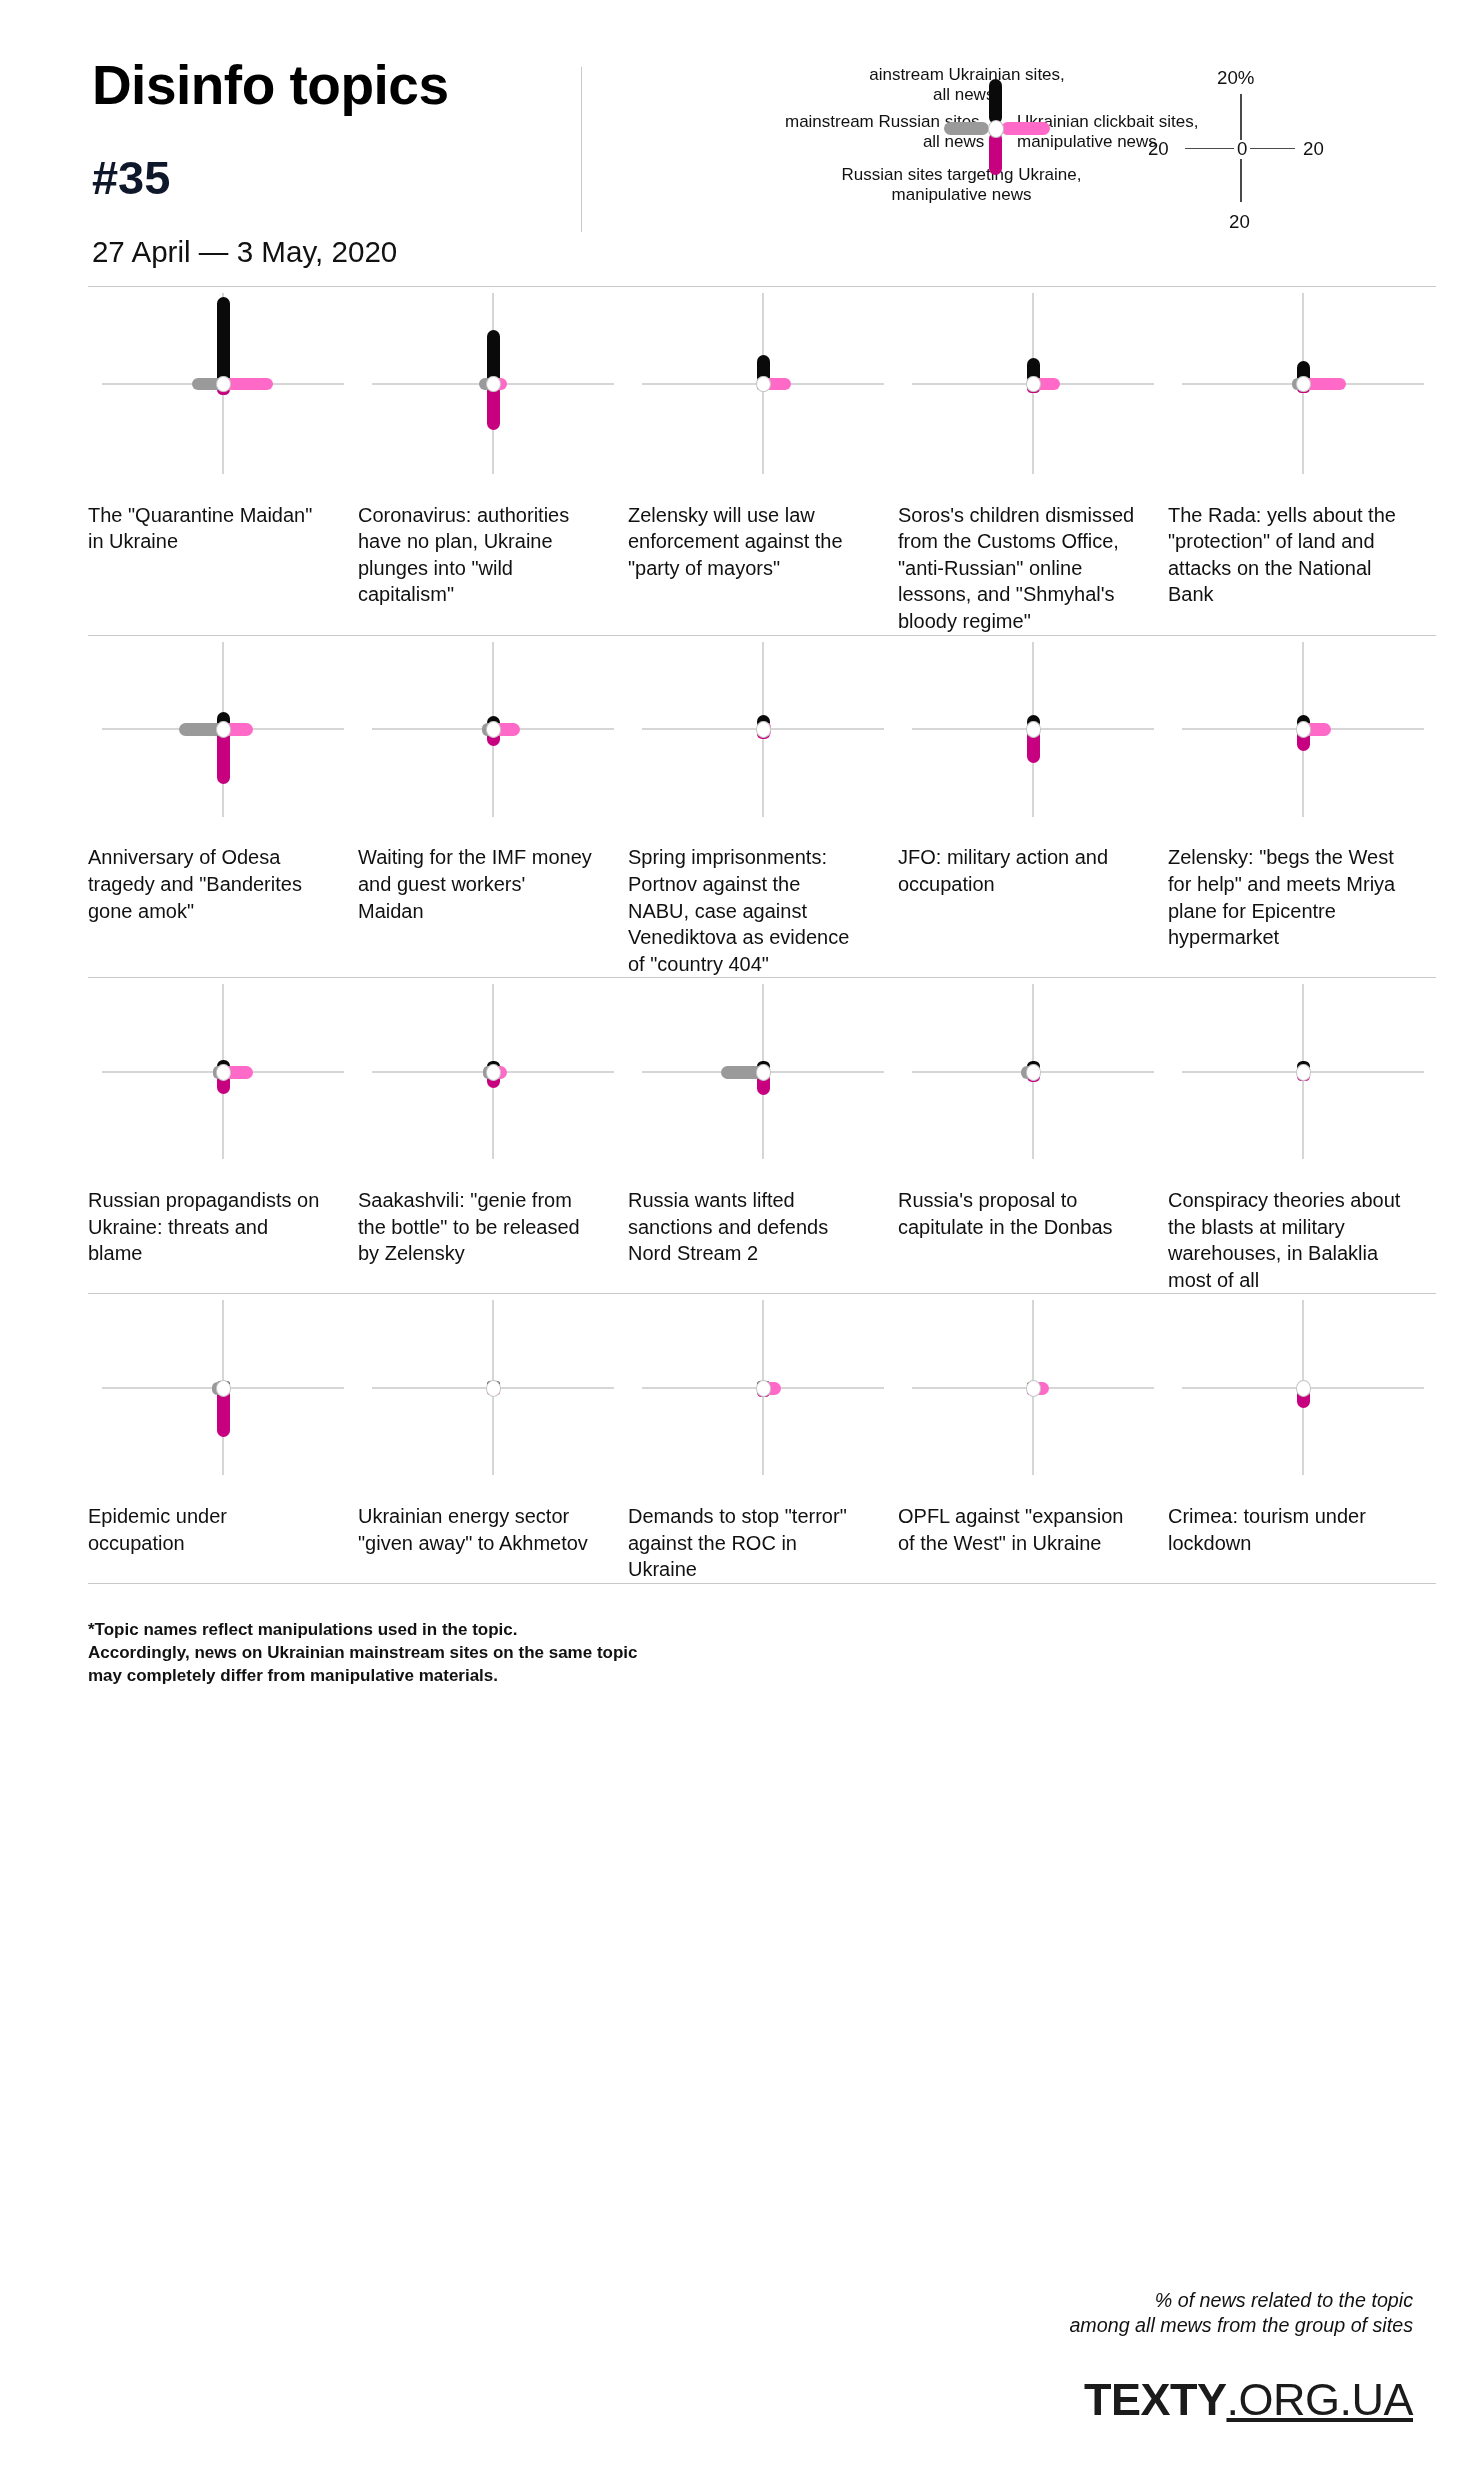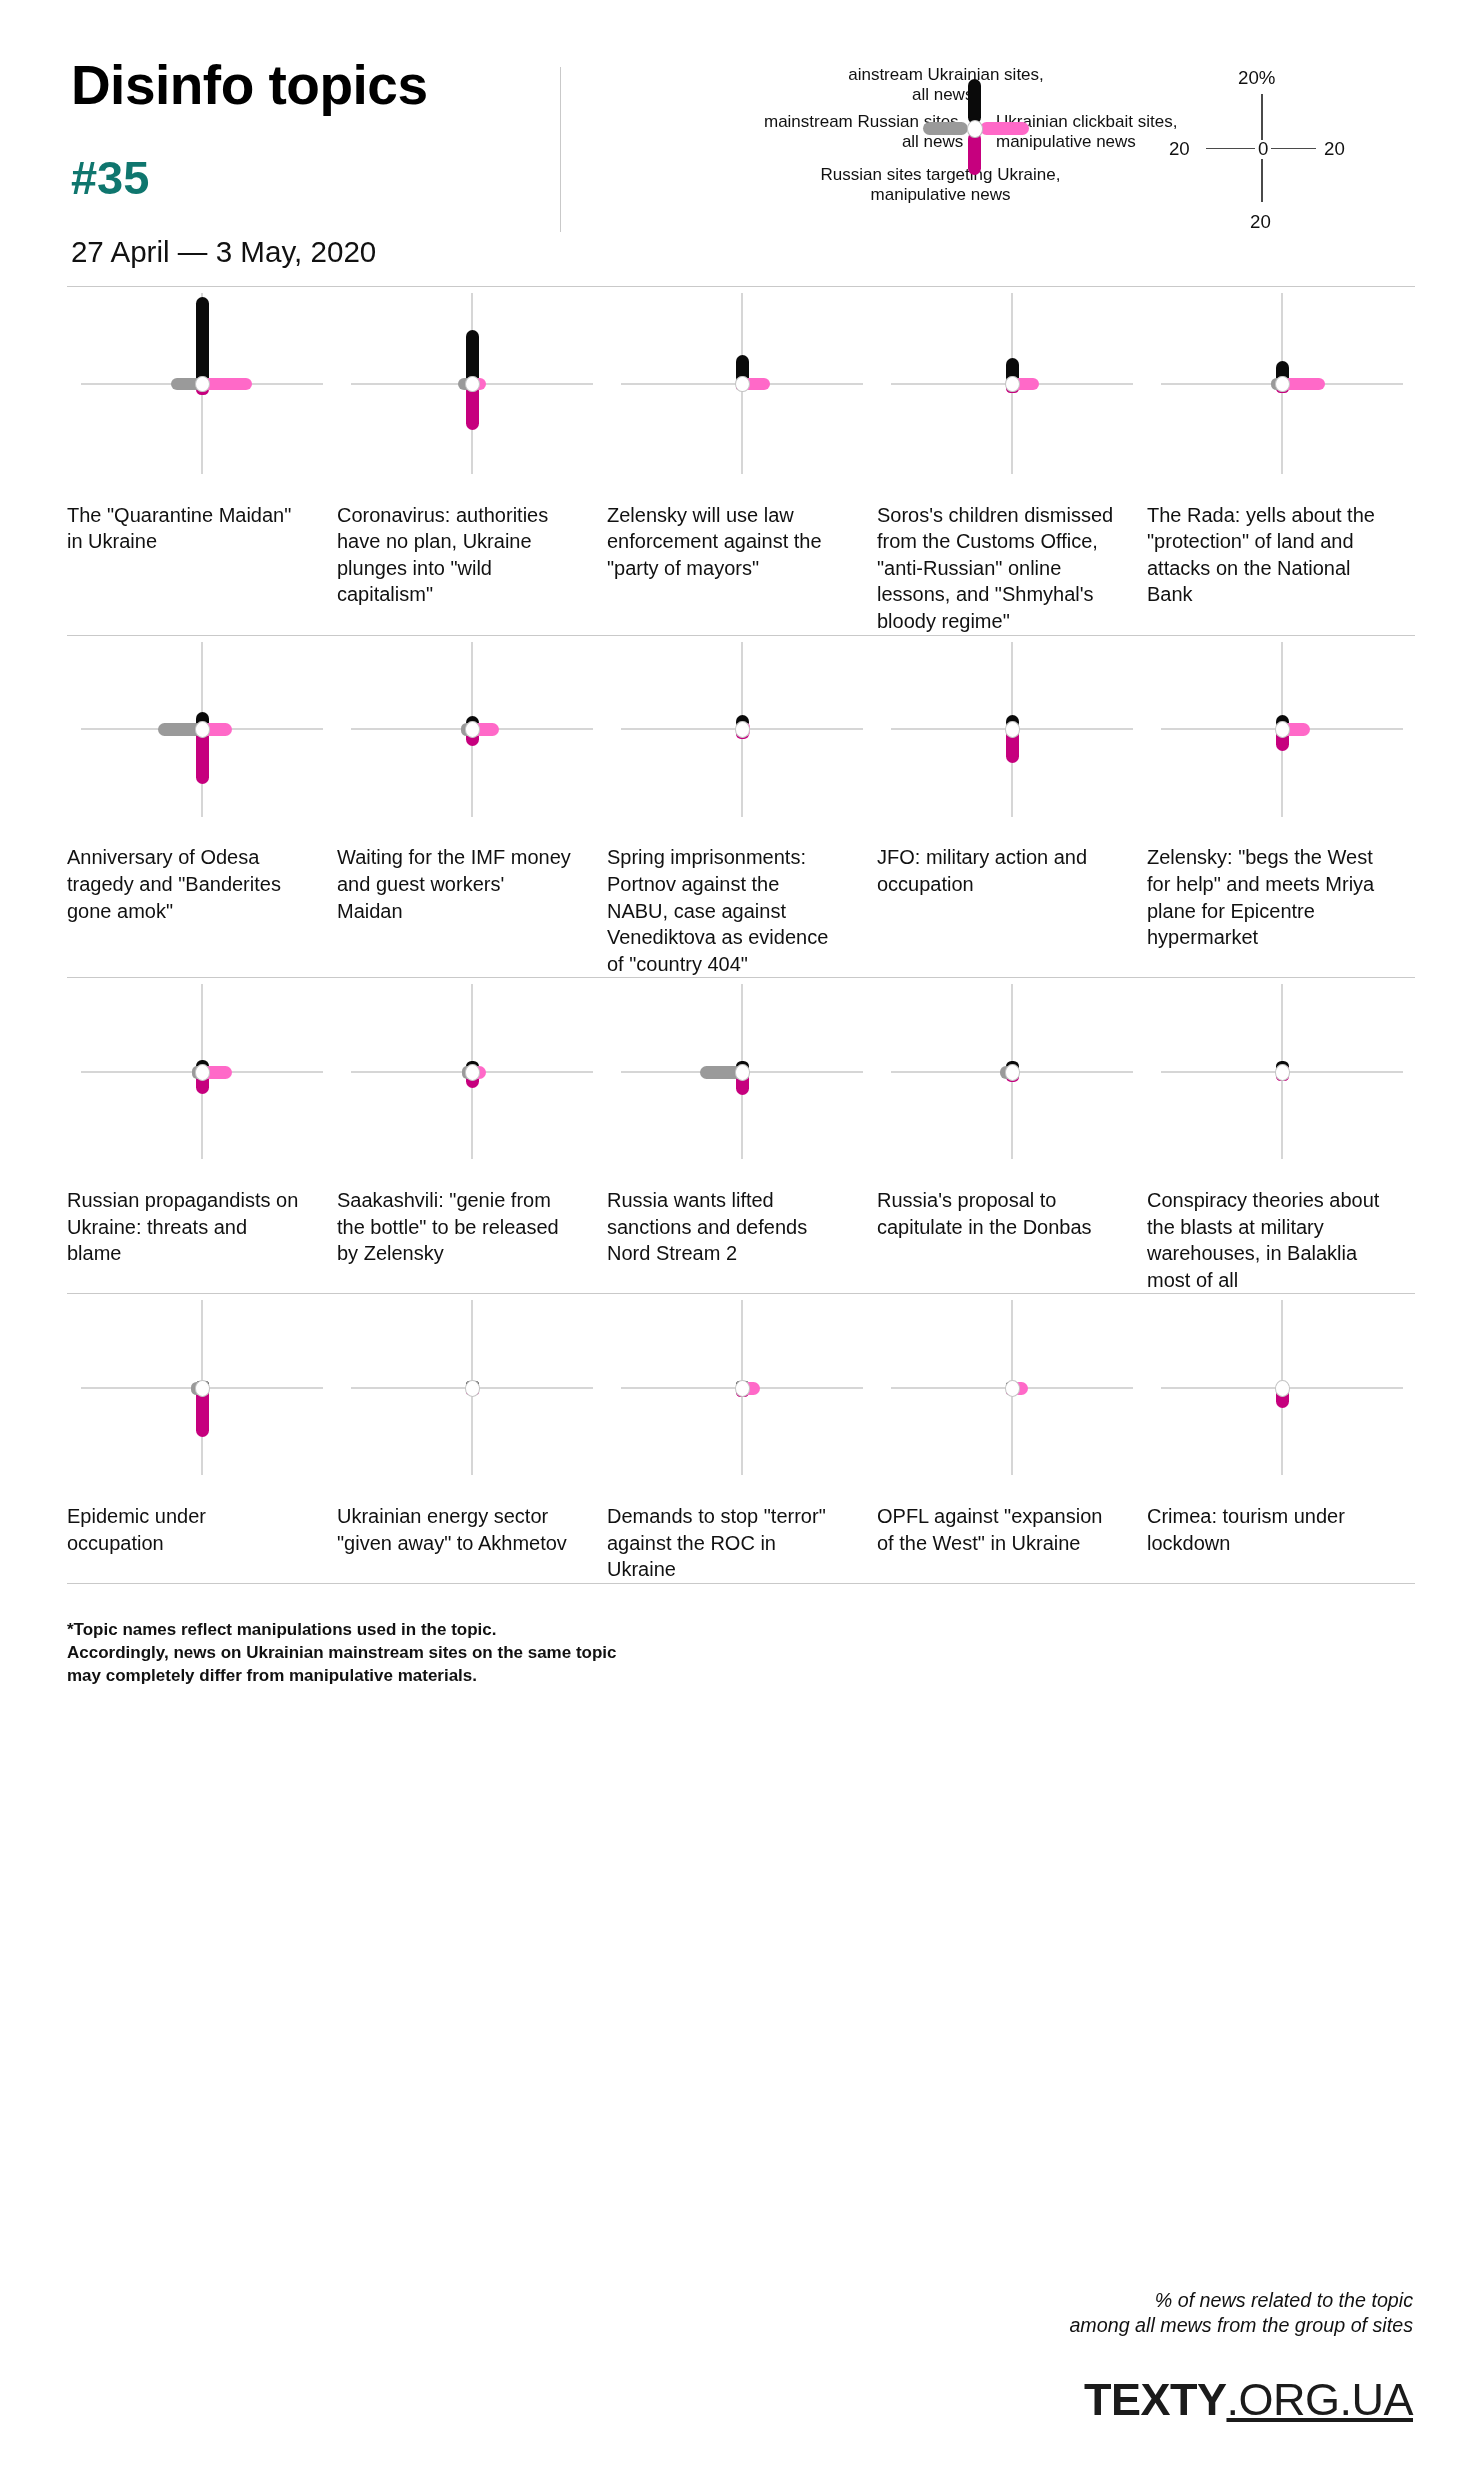--- a/index.html
+++ b/index.html
@@ -4,41 +4,41 @@
 <style>
   * { box-sizing: border-box; margin: 0; padding: 0; }
   html, body {
     width: 1478px;
     background: #ffffff;
     font-family: "Liberation Sans", sans-serif;
     color: #111111;
   }
   body { width: 1478px; height: 2477px; position: relative; overflow: hidden; }
 
-  .page { width: 1478px; height: 2477px; padding: 0 67px; position: relative; }
+  .page { width: 1478px; height: 2477px; padding: 0 88px; position: relative; }
 
   
   .header {
     display: flex;
     align-items: flex-start;
     padding-top: 57px;
     height: 286px;
   }
   .header-left { width: 493px; flex: 0 0 493px; padding-left: 3.9px; }
   .title {
     font-size: 55px;
     font-weight: 700;
     letter-spacing: -0.5px;
     line-height: 1.05;
     color: #000;
   }
   .issue {
     font-size: 47px;
     font-weight: 700;
-    color: #0f766e;
+    color: #0f172a;
     margin-top: 39px;
     line-height: 1;
   }
   .daterange {
     font-size: 29.6px;
     font-weight: 400;
     color: #111;
     margin-top: 33px;
     line-height: 1.2;
   }

